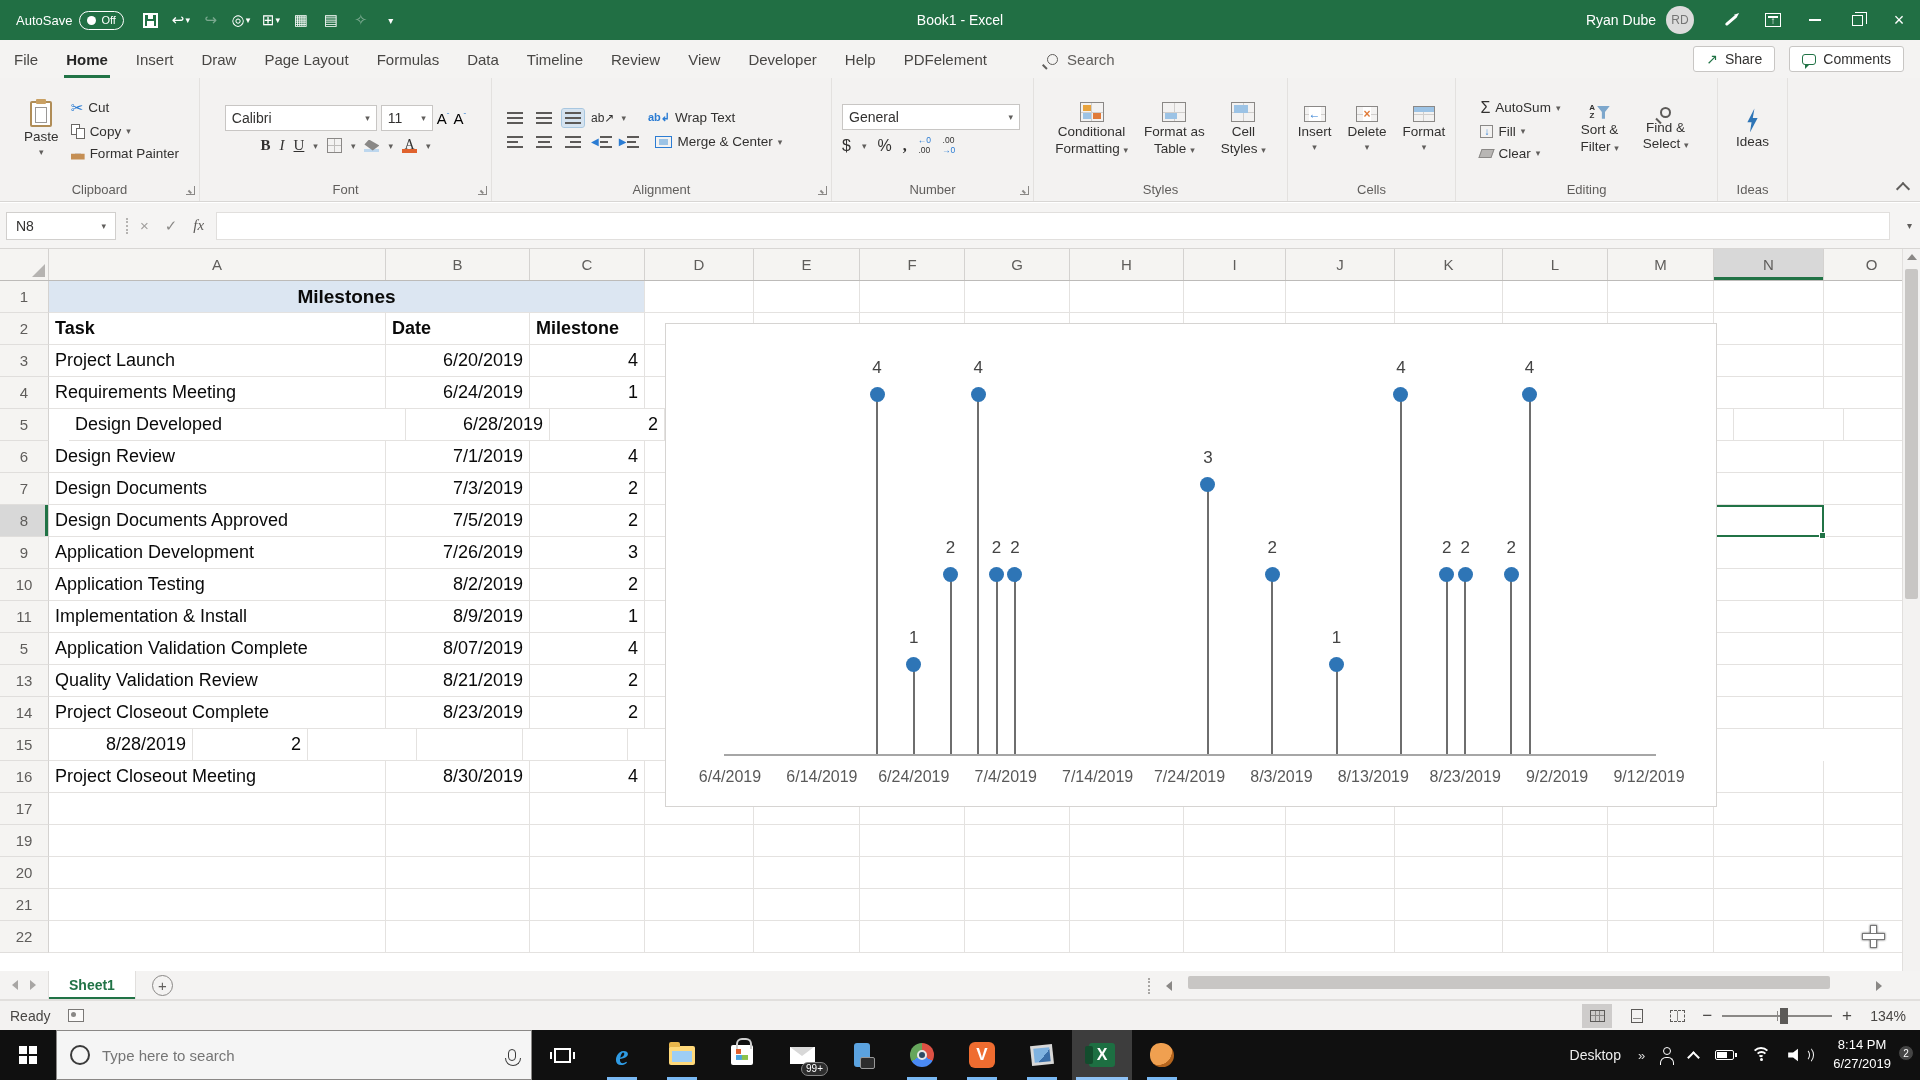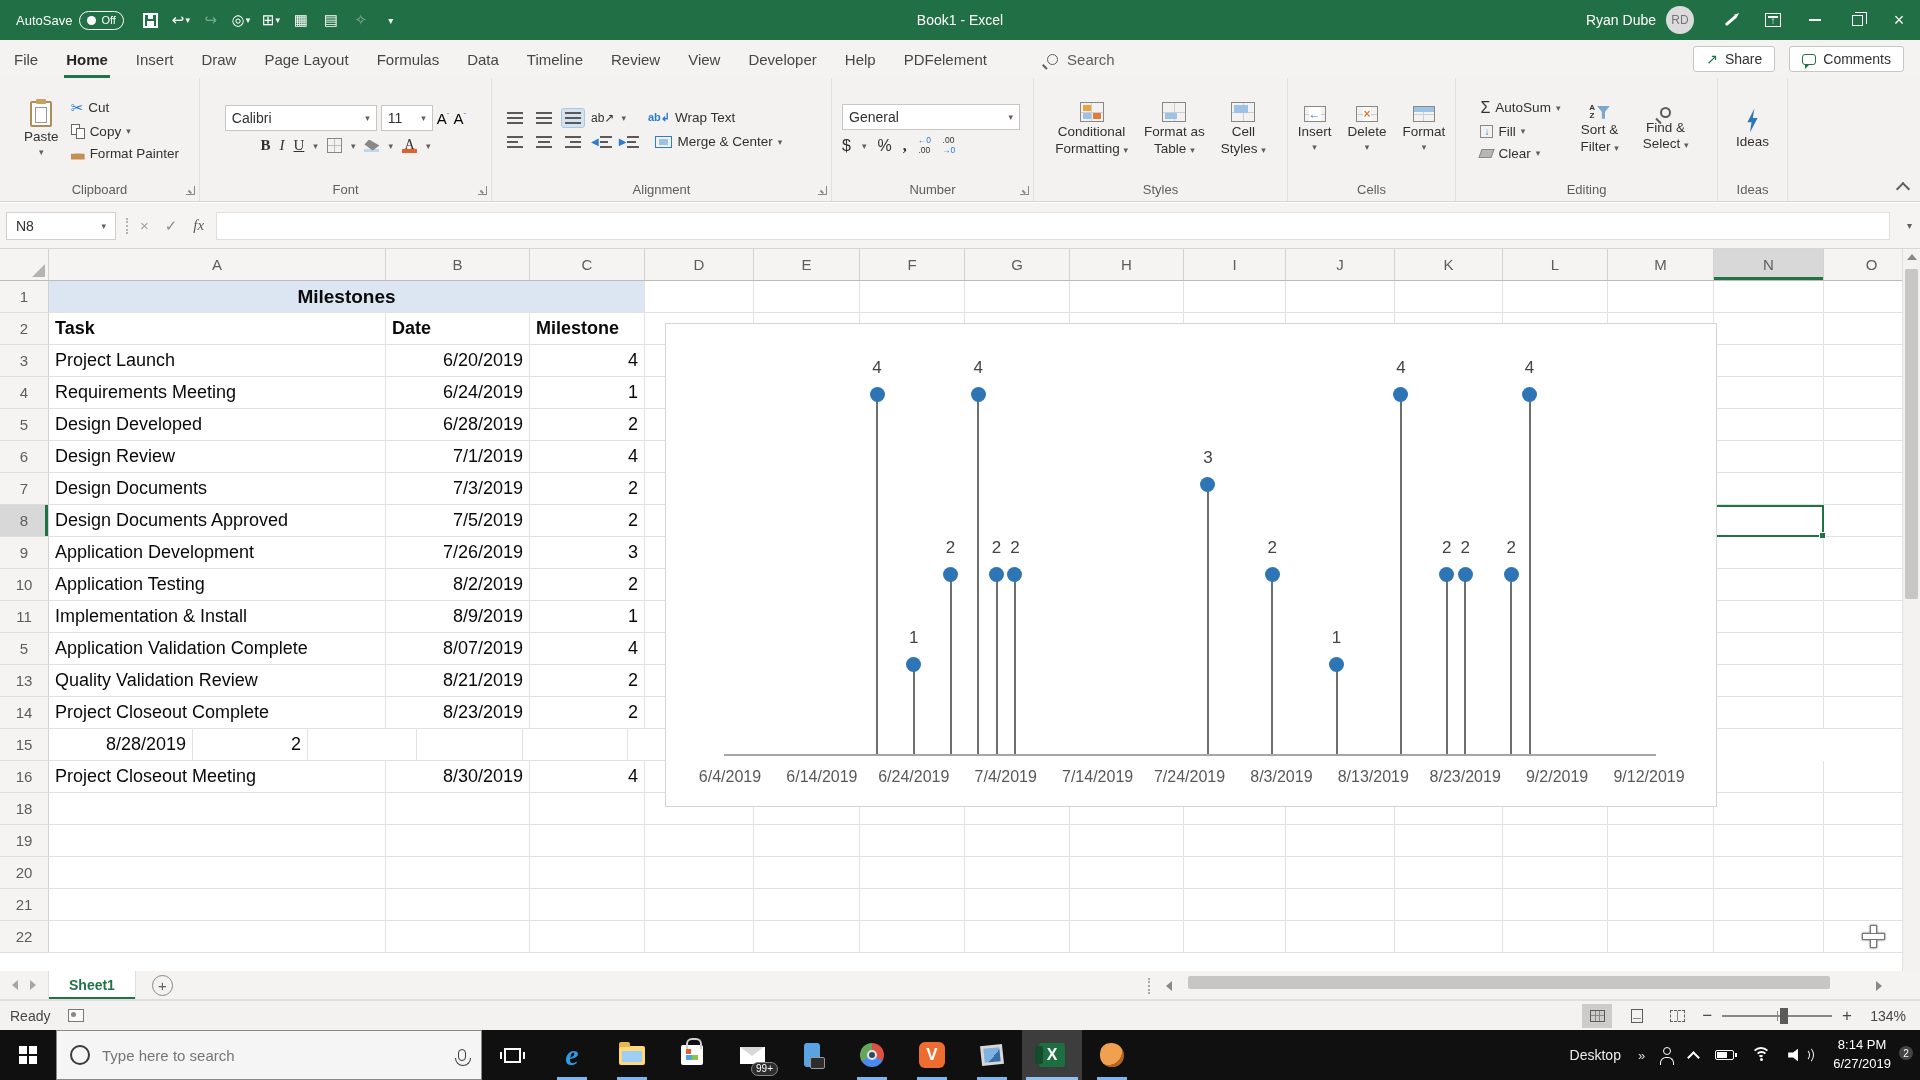--- a/index.html
+++ b/index.html
@@ -182,21 +182,21 @@
   .zoomtrack{width:110px;height:2px;background:#8a8886;position:relative}
   .zoomtrack:before{content:"";position:absolute;left:50%;top:-4px;width:1px;height:10px;background:#8a8886}
   .zoomhandle{position:absolute;left:58px;top:-7px;width:8px;height:16px;background:#5c5a58}
   .zoomlabel{width:44px;text-align:right}
 
   
   .taskbar{position:absolute;top:1030px;left:0;right:0;height:50px;background:#101010;display:flex;align-items:stretch;color:#fff}
   .tb-start{width:56px;display:flex;align-items:center;justify-content:center}
   .winlogo{display:grid;grid-template-columns:8px 8px;grid-template-rows:8px 8px;gap:1.5px}
   .winlogo i{background:#fff}
-  .tb-searchbox{width:426px;background:#f5f5f5;border:1px solid #8a8886;display:flex;align-items:center;gap:12px;padding:8px 13px;color:#4a4a4a;font-size:15px}
+  .tb-searchbox{width:476px;background:#f5f5f5;border:1px solid #8a8886;display:flex;align-items:center;gap:12px;padding:8px 13px;color:#4a4a4a;font-size:15px}
   .cortana{width:20px;height:20px;border:2.5px solid #3a3a3a;border-radius:50%;flex:none}
   .tb-searchbox input{border:none;background:transparent;outline:none;font-size:15px;font-family:"Liberation Sans",sans-serif;flex:1;color:#222}
   .ic-mic{width:8px;height:12px;border:1.5px solid #3a3a3a;border-radius:4px;position:relative;margin-right:2px}
   .ic-mic:after{content:"";position:absolute;left:-4px;top:8px;width:14px;height:7px;border:1.5px solid #3a3a3a;border-top:none;border-radius:0 0 8px 8px}
   .apps{display:flex}
   .appbtn{width:60px;display:flex;align-items:center;justify-content:center;position:relative}
   .appbtn.running:after{content:"";position:absolute;bottom:0;left:15px;right:15px;height:3px;background:#79b8f3}
   .appbtn.activeapp{background:#3d3d3d}
   .appbtn.activeapp:after{left:4px;right:4px;background:#8ec2f5}
   .tv{width:17px;height:15px;border:2px solid #fff;position:relative}
@@ -722,21 +722,21 @@
           <div class="cell" style="width: 102px;"></div>
           <div class="cell" style="width: 109px;"></div>
           <div class="cell" style="width: 108px;"></div>
           <div class="cell" style="width: 105px;"></div>
           <div class="cell" style="width: 106px;"></div>
           <div class="cell" style="width: 110px;"></div>
           <div class="cell" style="width: 96px;"></div>
         </div>
         <div class="grow">
           <div class="rhdr">5</div>
-          <div class="cell" style="width: 337px;">Design Developed</div>
+          <div class="cell" style="width: 337px; margin-left: 20px;">Design Developed</div>
           <div class="cell right" style="width: 144px;">6/28/2019</div>
           <div class="cell right" style="width: 115px;">2</div>
           <div class="cell" style="width: 109px;"></div>
           <div class="cell" style="width: 106px;"></div>
           <div class="cell" style="width: 105px;"></div>
           <div class="cell" style="width: 105px;"></div>
           <div class="cell" style="width: 114px;"></div>
           <div class="cell" style="width: 102px;"></div>
           <div class="cell" style="width: 109px;"></div>
           <div class="cell" style="width: 108px;"></div>
@@ -936,21 +936,21 @@
           <div class="cell" style="width: 114px;"></div>
           <div class="cell" style="width: 102px;"></div>
           <div class="cell" style="width: 109px;"></div>
           <div class="cell" style="width: 108px;"></div>
           <div class="cell" style="width: 105px;"></div>
           <div class="cell" style="width: 106px;"></div>
           <div class="cell" style="width: 110px;"></div>
           <div class="cell" style="width: 96px;"></div>
         </div>
         <div class="grow">
-          <div class="rhdr">18</div>
+          <div class="rhdr">17</div>
           <div class="cell" style="width: 337px;"></div>
           <div class="cell" style="width: 144px;"></div>
           <div class="cell" style="width: 115px;"></div>
           <div class="cell" style="width: 109px;"></div>
           <div class="cell" style="width: 106px;"></div>
           <div class="cell" style="width: 105px;"></div>
           <div class="cell" style="width: 105px;"></div>
           <div class="cell" style="width: 114px;"></div>
           <div class="cell" style="width: 102px;"></div>
           <div class="cell" style="width: 109px;"></div>

